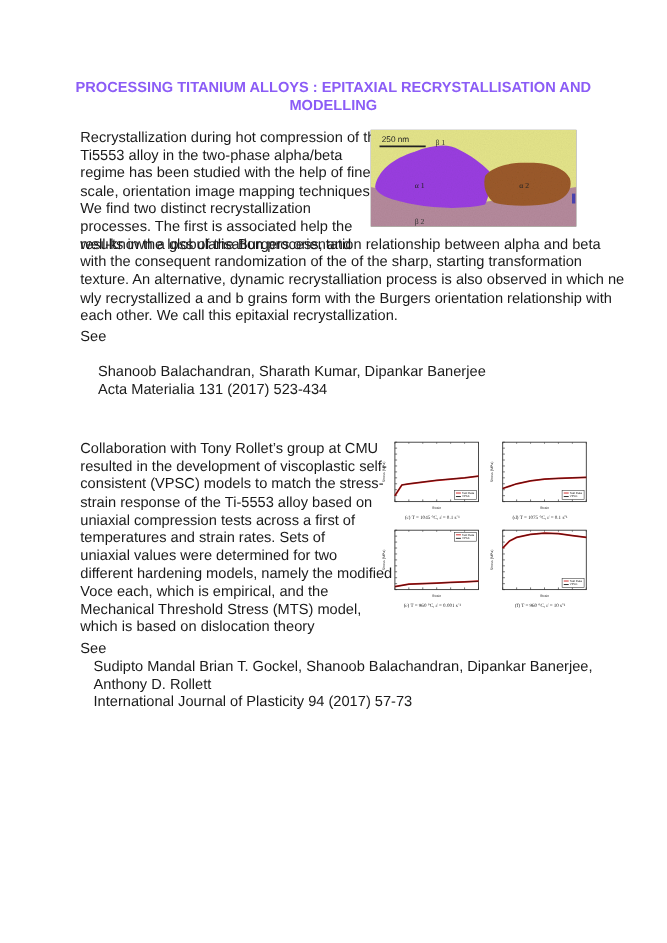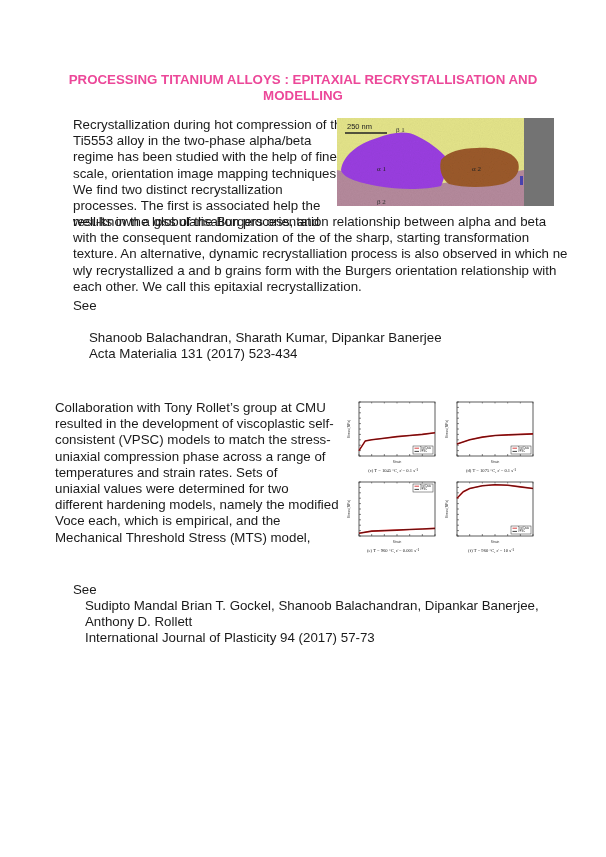--- a/index.html
+++ b/index.html
@@ -3,38 +3,38 @@
 <meta charset="utf-8">
 <style>
   html, body { margin: 0; padding: 0; background: #ffffff; }
   body {
     width: 606px; height: 857px; position: relative; overflow: hidden;
     font-family: "Liberation Sans", sans-serif; color: #111111;
   }
   .title {
     position: absolute; left: 60px; top: 72px; width: 486px;
     text-align: center; font-weight: bold; font-size: 13.3px; line-height: 16px;
-    color: #ec4899;
+    color: #8b5cf6;
   }
   .para {
     position: absolute; font-size: 13.3px; line-height: 16.2px; color: #1a1a1a;
     margin: 0;
   }
   .p1-top { left: 73px; top: 117px; width: 262px; }
   .p1-bottom { left: 73px; top: 214px; width: 470px; }
   .see1 { left: 73px; top: 298px; }
   .ref1 { left: 89px; top: 330px; width: 470px; }
-  .p2 { left: 55px; top: 400px; width: 272px; }
+  .p2 { left: 73px; top: 400px; width: 272px; }
   .see2 { left: 73px; top: 582px; }
   .ref2 { left: 73px; top: 598px; width: 470px; margin-left: 12px; }
   .line { display: block; white-space: nowrap; }
 
   
   .micro {
-    position: absolute; left: 337px; top: 118px; width: 217px; height: 88px;
+    position: absolute; left: 337px; top: 118px; width: 187px; height: 88px;
     overflow: hidden; background: #737373;
   }
   .micro svg { display: block; }
 
   
   .plots { position: absolute; left: 345px; top: 398px; width: 196px; height: 160px; }
   .plot { position: absolute; width: 96px; height: 78px; }
   .plot svg { display: block; }
   .caption {
     position: absolute; left: 0; width: 96px; text-align: center;
@@ -106,26 +106,28 @@
 
 <p class="para ref1">
   <span class="line">Shanoob Balachandran, Sharath Kumar, Dipankar Banerjee</span>
   <span class="line">Acta Materialia 131 (2017) 523-434</span>
 </p>
 
 <p class="para p2">
   <span class="line">Collaboration with Tony Rollet’s group at CMU</span>
   <span class="line">resulted in the development of viscoplastic self-</span>
   <span class="line">consistent (VPSC) models to match the stress-</span>
-  <span class="line">uniaxial compression phase across a range of</span>
+  <span class="line">strain response of the Ti-5553 alloy based on</span>
+  <span class="line">uniaxial compression tests across a first of</span>
   <span class="line">temperatures and strain rates. Sets of</span>
   <span class="line">uniaxial values were determined for two</span>
   <span class="line">different hardening models, namely the modified</span>
   <span class="line">Voce each, which is empirical, and the</span>
   <span class="line">Mechanical Threshold Stress (MTS) model,</span>
+  <span class="line">which is based on dislocation theory</span>
 </p>
 
 <div class="plots">
   <div class="plot" style="left:0;top:0;">
     <svg id="svg-c" width="96" height="70">
         <rect x="14" y="4" width="76" height="54" fill="#fff" stroke="#333" stroke-width="0.8"></rect>
         <line x1="14" y1="4" x2="16" y2="4" stroke="#333" stroke-width="0.6"></line>
         <line x1="14" y1="9.4" x2="16" y2="9.4" stroke="#333" stroke-width="0.6"></line>
         <line x1="14" y1="14.8" x2="16" y2="14.8" stroke="#333" stroke-width="0.6"></line>
         <line x1="14" y1="20.2" x2="16" y2="20.2" stroke="#333" stroke-width="0.6"></line>

